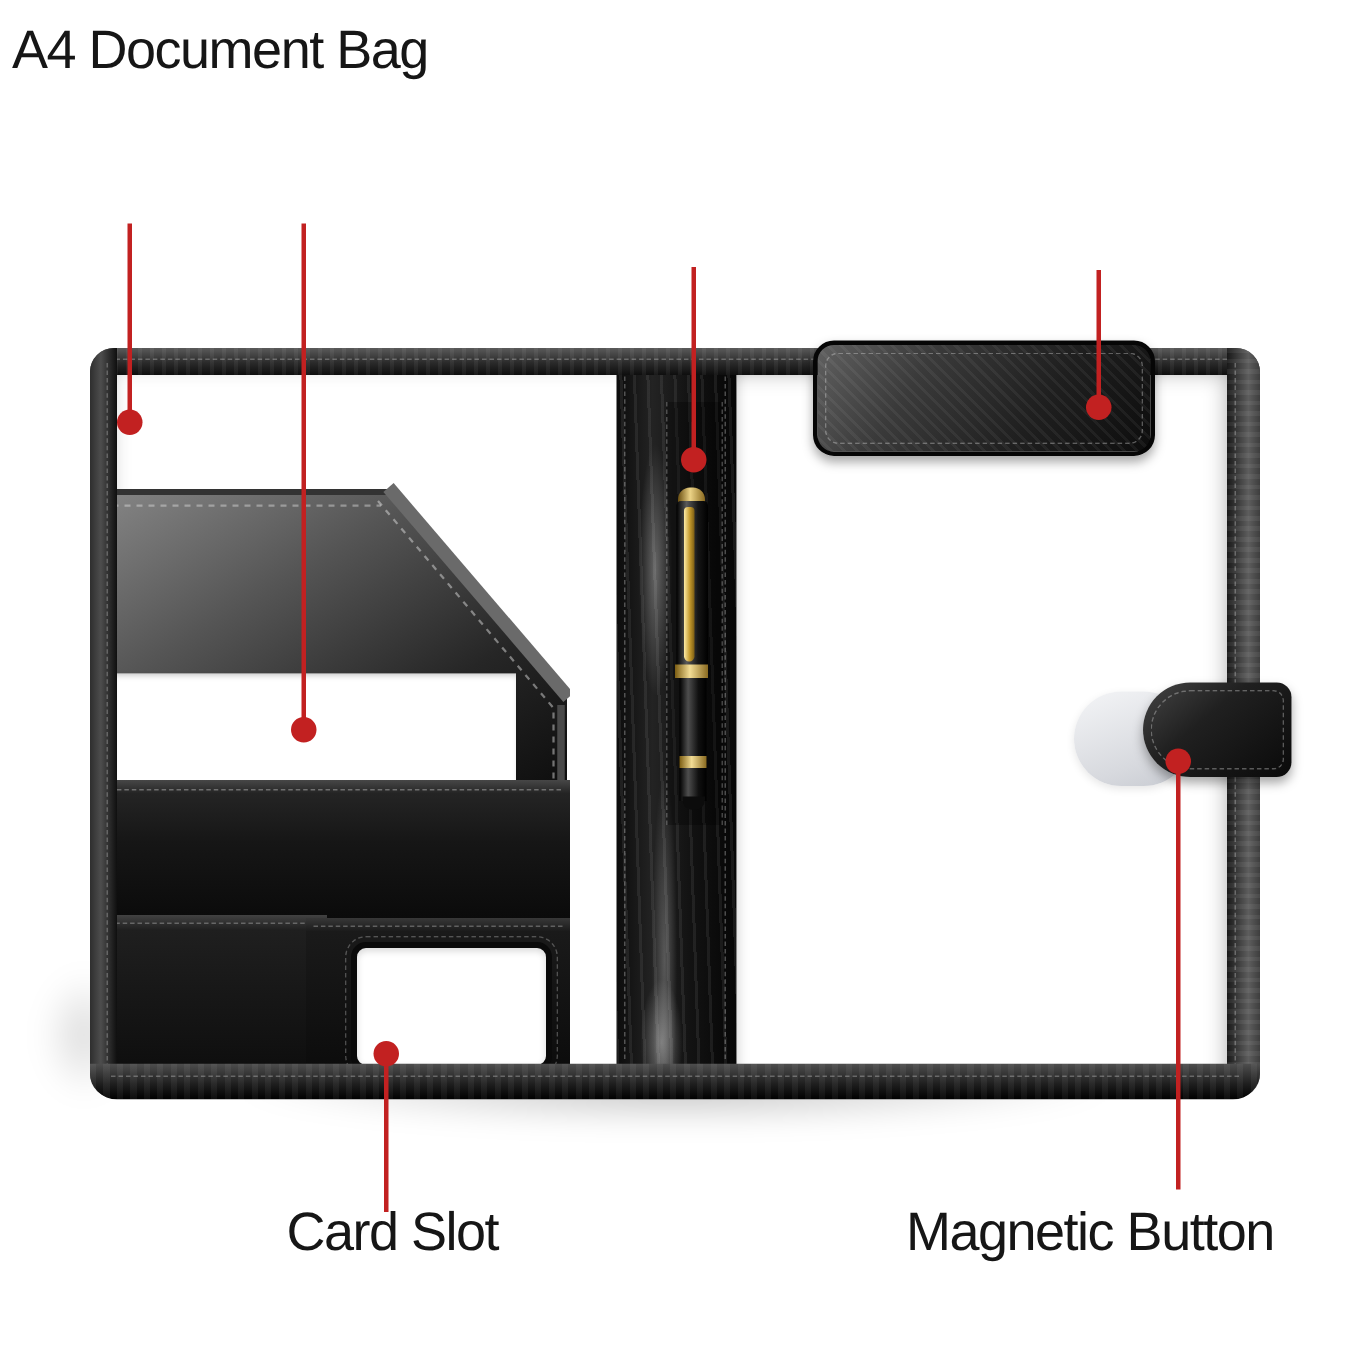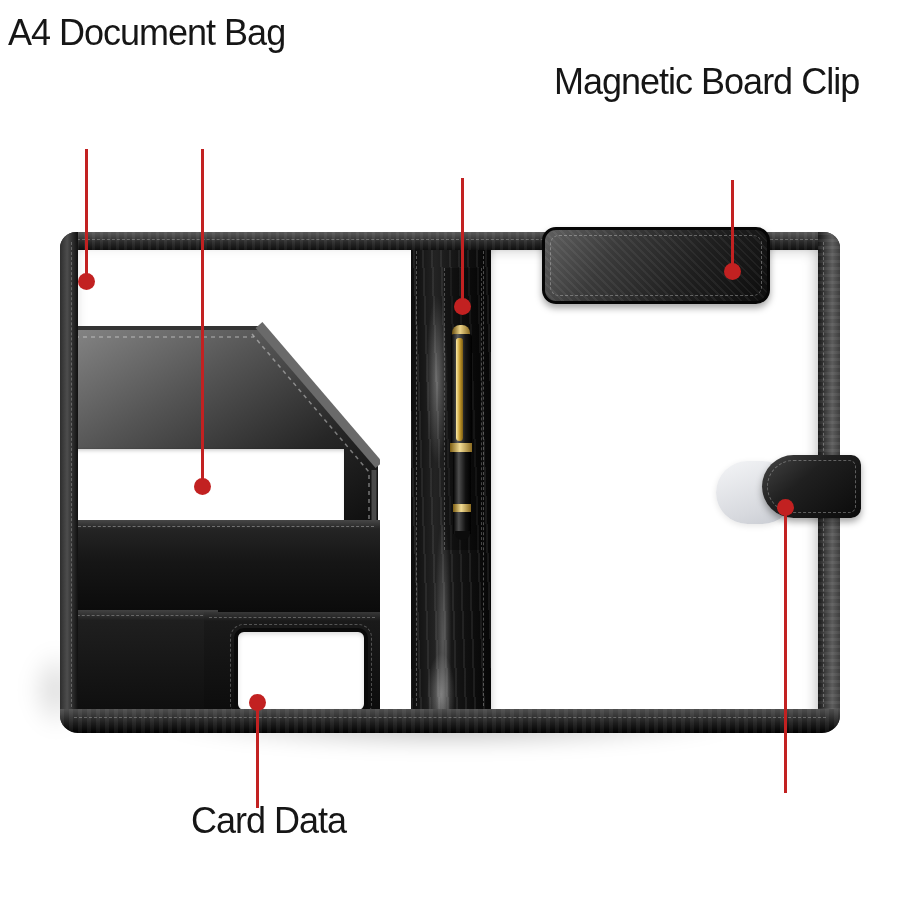--- a/index.html
+++ b/index.html
@@ -193,16 +193,16 @@
   <div class="abs aline ln-btn"></div>
 
   <div class="abs adot dt-a4"></div>
   <div class="abs adot dt-small"></div>
   <div class="abs adot dt-pen"></div>
   <div class="abs adot dt-clip"></div>
   <div class="abs adot dt-card"></div>
   <div class="abs adot dt-btn"></div>
 
   <div class="label lbl-a4">A4 Document Bag</div>
-  <div class="label lbl-clip">Magnetic Board Clip</div>
-  <div class="label lbl-card">Card Data</div>
+  <div class="label lbl-card">Card Slot</div>
+  <div class="label lbl-btn">Magnetic Button</div>
 
 </div>
 
 </body></html>

